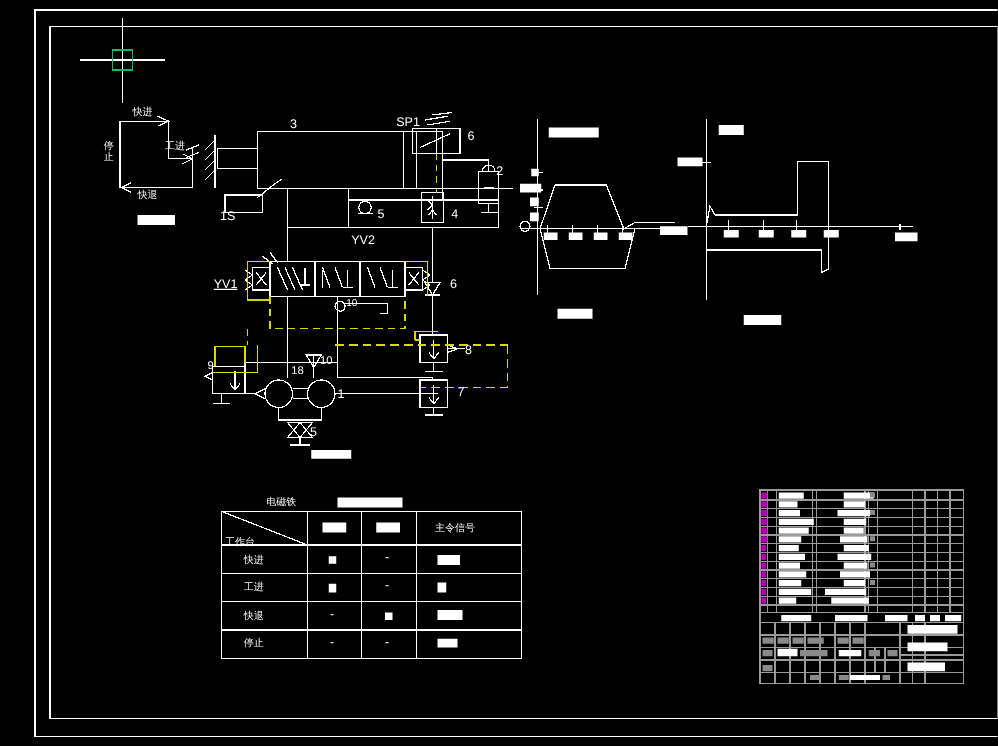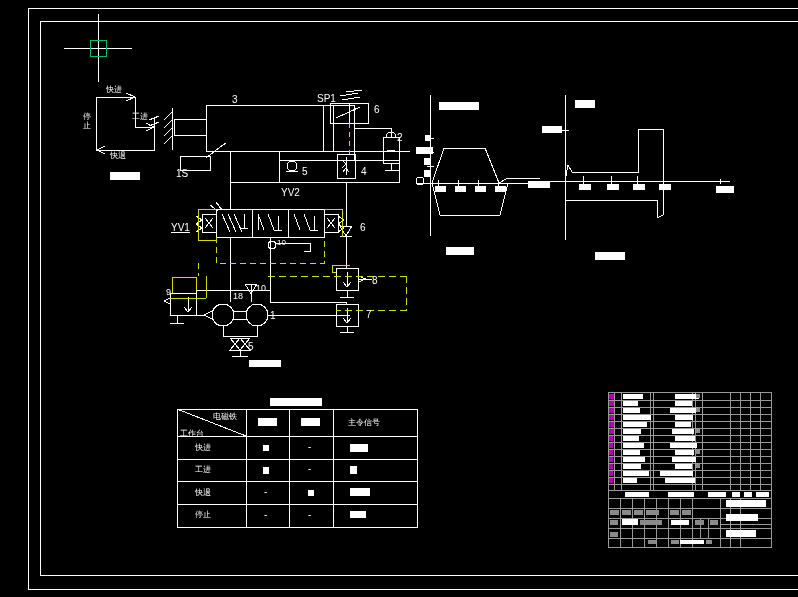--- a/index.html
+++ b/index.html
@@ -339,21 +339,21 @@
 <div class="redact" style="left:555px;top:100px;width:20px;height:8px;"></div>
 <div class="redact" style="left:522px;top:126px;width:20px;height:7px;"></div>
 <div class="redact" style="left:559px;top:184px;width:12px;height:6px;"></div>
 <div class="redact" style="left:587px;top:184px;width:12px;height:6px;"></div>
 <div class="redact" style="left:613px;top:184px;width:12px;height:6px;"></div>
 <div class="redact" style="left:639px;top:184px;width:12px;height:6px;"></div>
 <div class="redact" style="left:575px;top:252px;width:30px;height:8px;"></div>
 <div class="redact" style="left:696px;top:186px;width:18px;height:7px;"></div>
 
 <div class="redact" style="left:250px;top:398px;width:52px;height:8px;"></div>
-<div class="lbl cn" style="left:193px;top:413px;font-family:Liberation Mono, monospace;">电磁铁</div>
+<div class="lbl cn" style="left:193px;top:399px;font-family:Liberation Mono, monospace;">电磁铁</div>
 <div class="lbl cn" style="left:160px;top:430px;">工作台</div>
 <div class="redact" style="left:238px;top:418px;width:19px;height:8px;"></div>
 <div class="redact" style="left:281px;top:418px;width:19px;height:8px;"></div>
 <div class="lbl cn" style="left:328px;top:419px;text-align:center;">主令信号</div>
 
 <div class="lbl cn" style="left:175px;top:444px;">快进</div>
 <div class="lbl cn" style="left:175px;top:466px;">工进</div>
 <div class="lbl cn" style="left:175px;top:489px;">快退</div>
 <div class="lbl cn" style="left:175px;top:511px;">停止</div>
 

